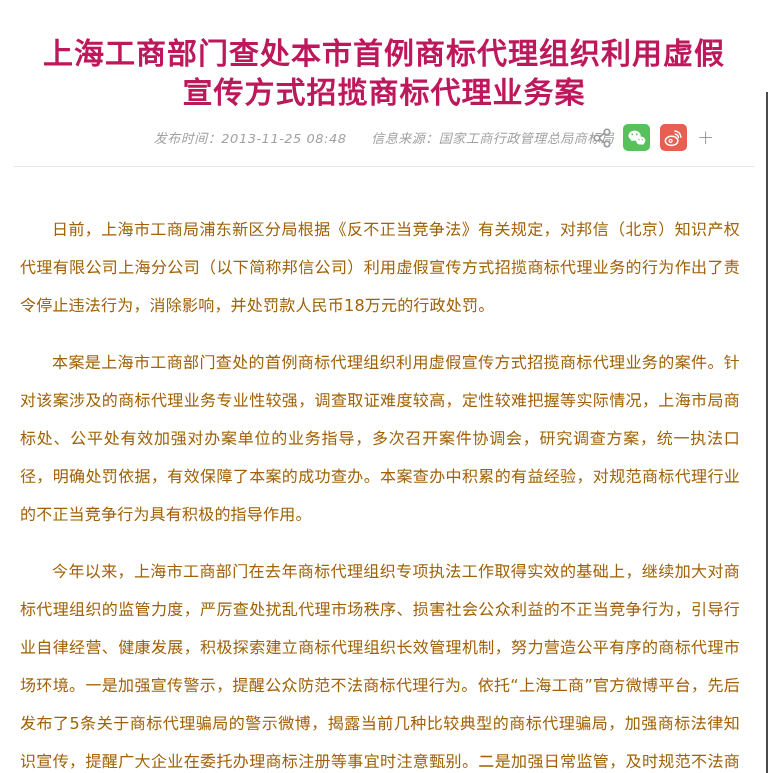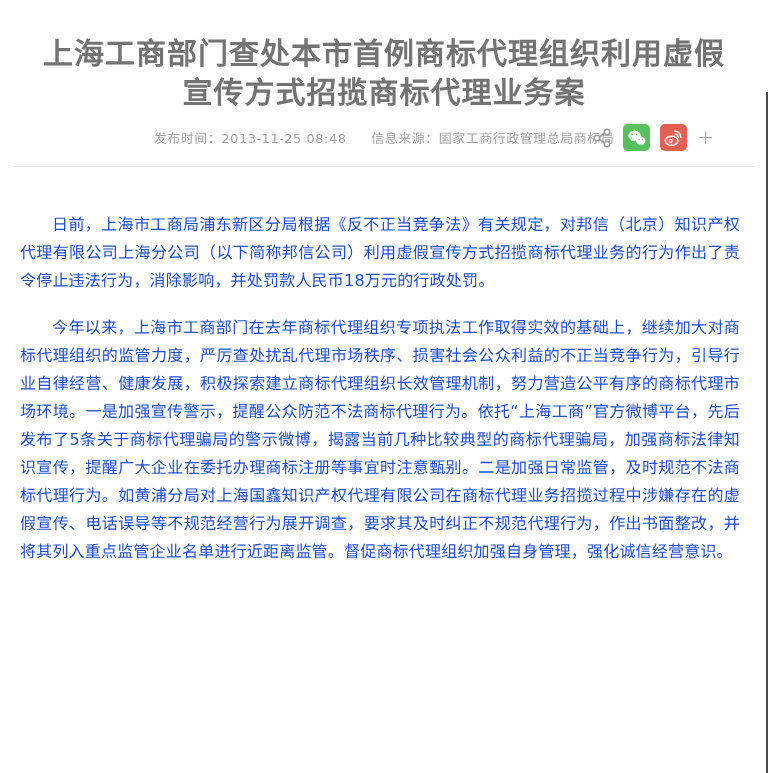--- a/index.html
+++ b/index.html
@@ -26,36 +26,36 @@
     width: 2px;
     background: #4a4a4a;
   }
   .page-title {
     margin: 0;
     padding: 34px 28px 0 28px;
     text-align: center;
     font-size: 30px;
     line-height: 39px;
     font-weight: 700;
-    color: #737373;
+    color: #be185d;
     letter-spacing: 1px;
   }
   .meta-row {
     position: relative;
     margin-top: 10px;
     height: 34px;
   }
   .meta-text {
     text-align: center;
     font-size: 13px;
     line-height: 34px;
     color: #a2a2a2;
     letter-spacing: 0.5px;
   }
-  .meta-text .meta-item { margin: 0 10px; }
+  .meta-text .meta-item { margin: 0 10px; font-style: italic; }
   .share-bar {
     position: absolute;
     right: 54px;
     top: 2px;
     display: flex;
     align-items: center;
     gap: 10px;
   }
   .icon-btn {
     display: inline-flex;
@@ -80,22 +80,22 @@
     border: none;
     border-top: 1px solid #e7e7e7;
     margin: 10px 14px 0 14px;
   }
   .article {
     padding: 44px 20px 26px 20px;
   }
   .article p {
     margin: 0 8px 19px 0;
     font-size: 16px;
-    line-height: 28px;
-    color: #1d4ed8;
+    line-height: 38px;
+    color: #a16207;
     text-align: justify;
     text-indent: 2em;
     letter-spacing: 0.2px;
   }
   .article p:last-child { margin-bottom: 0; }
 </style>
 </head>
 <body>
 
 <div class="page">
@@ -144,17 +144,18 @@
       </span>
 
       <span class="icon-btn plus-glyph">+</span>
     </div>
   </div>
 
   <hr class="divider">
 
   <div class="article">
     <p>日前，上海市工商局浦东新区分局根据《反不正当竞争法》有关规定，对邦信（北京）知识产权代理有限公司上海分公司（以下简称邦信公司）利用虚假宣传方式招揽商标代理业务的行为作出了责令停止违法行为，消除影响，并处罚款人民币18万元的行政处罚。</p>
+    <p>本案是上海市工商部门查处的首例商标代理组织利用虚假宣传方式招揽商标代理业务的案件。针对该案涉及的商标代理业务专业性较强，调查取证难度较高，定性较难把握等实际情况，上海市局商标处、公平处有效加强对办案单位的业务指导，多次召开案件协调会，研究调查方案，统一执法口径，明确处罚依据，有效保障了本案的成功查办。本案查办中积累的有益经验，对规范商标代理行业的不正当竞争行为具有积极的指导作用。</p>
     <p>今年以来，上海市工商部门在去年商标代理组织专项执法工作取得实效的基础上，继续加大对商标代理组织的监管力度，严厉查处扰乱代理市场秩序、损害社会公众利益的不正当竞争行为，引导行业自律经营、健康发展，积极探索建立商标代理组织长效管理机制，努力营造公平有序的商标代理市场环境。一是加强宣传警示，提醒公众防范不法商标代理行为。依托“上海工商”官方微博平台，先后发布了5条关于商标代理骗局的警示微博，揭露当前几种比较典型的商标代理骗局，加强商标法律知识宣传，提醒广大企业在委托办理商标注册等事宜时注意甄别。二是加强日常监管，及时规范不法商标代理行为。如黄浦分局对上海国鑫知识产权代理有限公司在商标代理业务招揽过程中涉嫌存在的虚假宣传、电话误导等不规范经营行为展开调查，要求其及时纠正不规范代理行为，作出书面整改，并将其列入重点监管企业名单进行近距离监管。督促商标代理组织加强自身管理，强化诚信经营意识。</p>
   </div>
 
   <div class="edge-line"></div>
 </div>
 
 </body></html>

